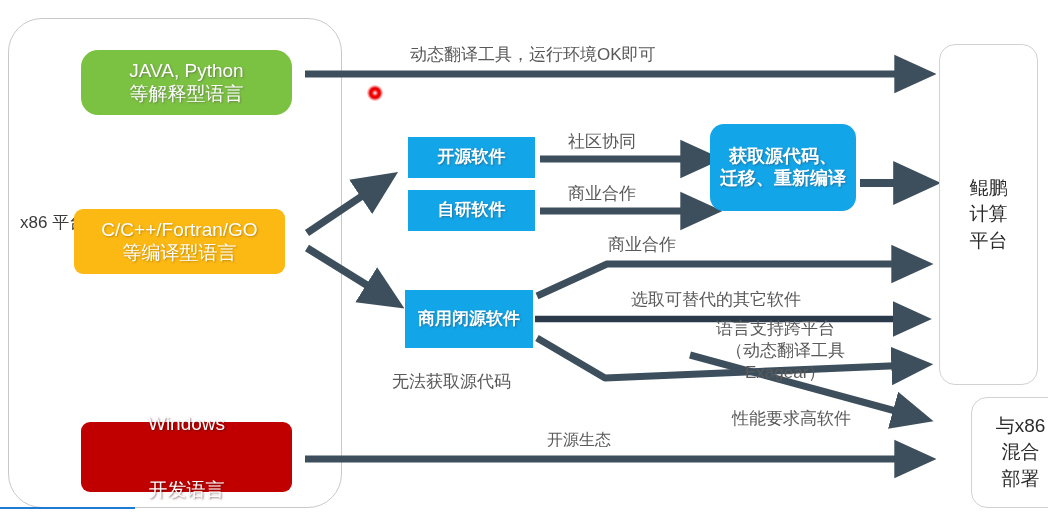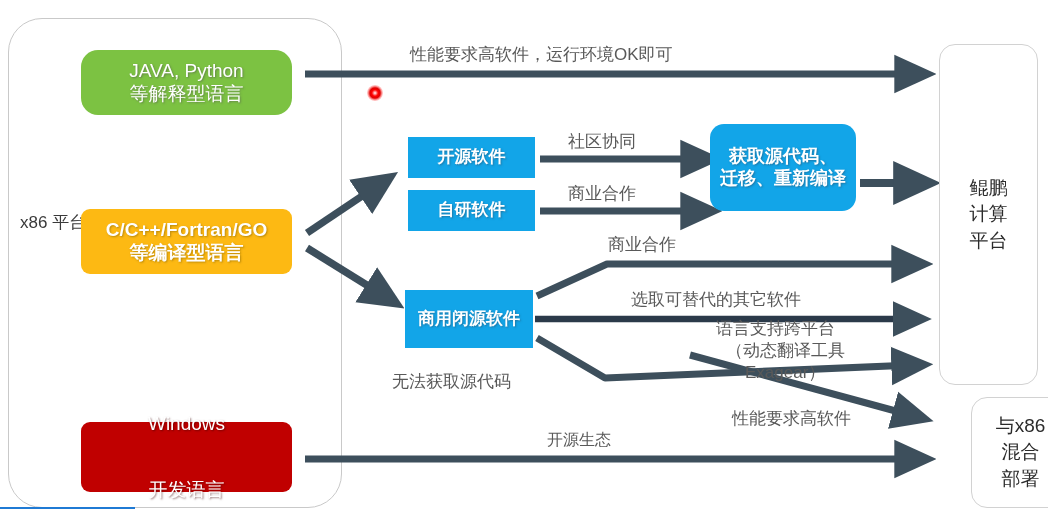--- a/index.html
+++ b/index.html
@@ -161,21 +161,21 @@
   <div class="plat-label" style="left:20px;top:212px;width:62px;font-size:17px;">
     <span>x86</span>
     <span>平台</span>
   </div>
 
   <div class="node n-green" style="left:81px;top:50px;width:211px;height:65px;font-size:19px;">
     <span>JAVA, Python</span>
     <span>等解释型语言</span>
   </div>
 
-  <div class="node n-orange" style="left:81px;top:209px;width:211px;height:65px;font-size:19px;font-weight:bold;">
+  <div class="node n-orange" style="left:74px;top:209px;width:211px;height:65px;font-size:19px;">
     <span>C/C++/Fortran/GO</span>
     <span>等编译型语言</span>
   </div>
 
   <div class="node n-red" style="left:81px;top:422px;width:211px;height:70px;font-size:19px;">
     <span>Windows</span>
     <span>开发语言</span>
   </div>
 
   <div class="node n-blue" style="left:408px;top:137px;width:127px;height:41px;font-size:17px;">
@@ -200,21 +200,21 @@
     <span>计算</span>
     <span>平台</span>
   </div>
 
   <div class="right-box" style="left:939px;top:397px;width:99px;height:111px;font-size:19px;margin-left:32px;">
     <span>与x86</span>
     <span>混合</span>
     <span>部署</span>
   </div>
 
-  <div class="edge-label" style="left:410px;top:44px;font-size:17px;">性能要求高软件，运行环境OK即可</div>
+  <div class="edge-label" style="left:410px;top:44px;font-size:17px;">动态翻译工具，运行环境OK即可</div>
 
   <div class="edge-label" style="left:568px;top:131px;font-size:17px;">社区协同</div>
 
   <div class="edge-label" style="left:568px;top:183px;font-size:17px;">商业合作</div>
 
   <div class="edge-label" style="left:608px;top:234px;font-size:17px;">商业合作</div>
 
   <div class="edge-label" style="left:631px;top:289px;font-size:17px;">选取可替代的其它软件</div>
 
   <div class="edge-label" style="left:716px;top:318px;font-size:17px;">语言支持跨平台</div>

